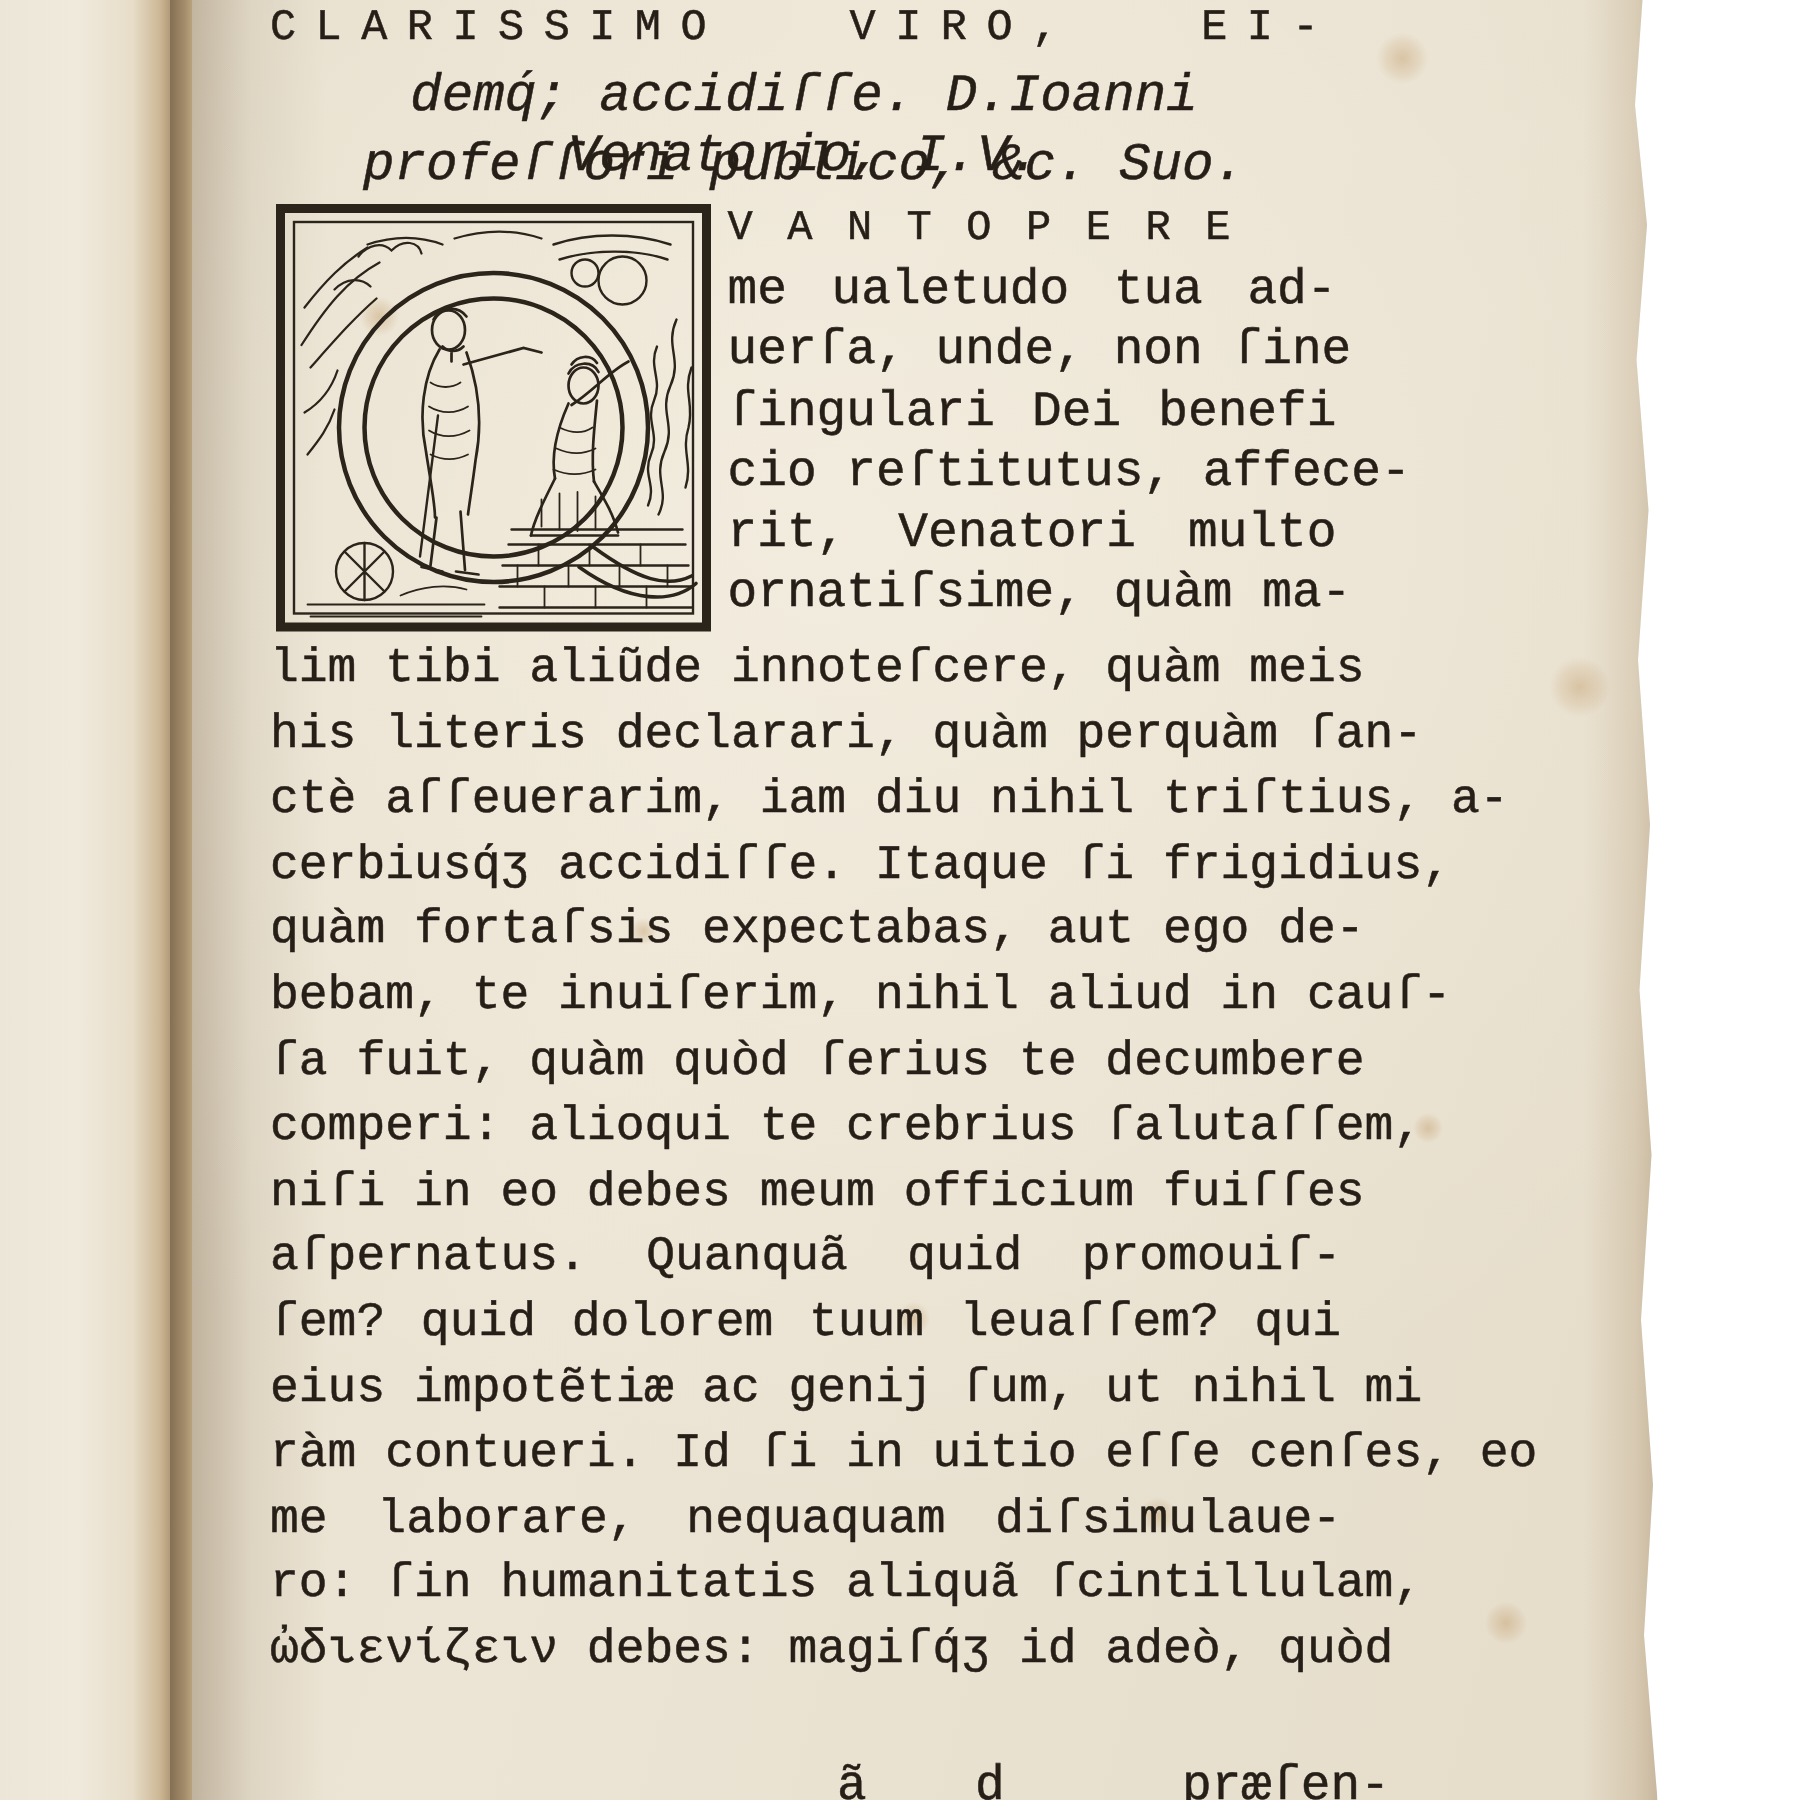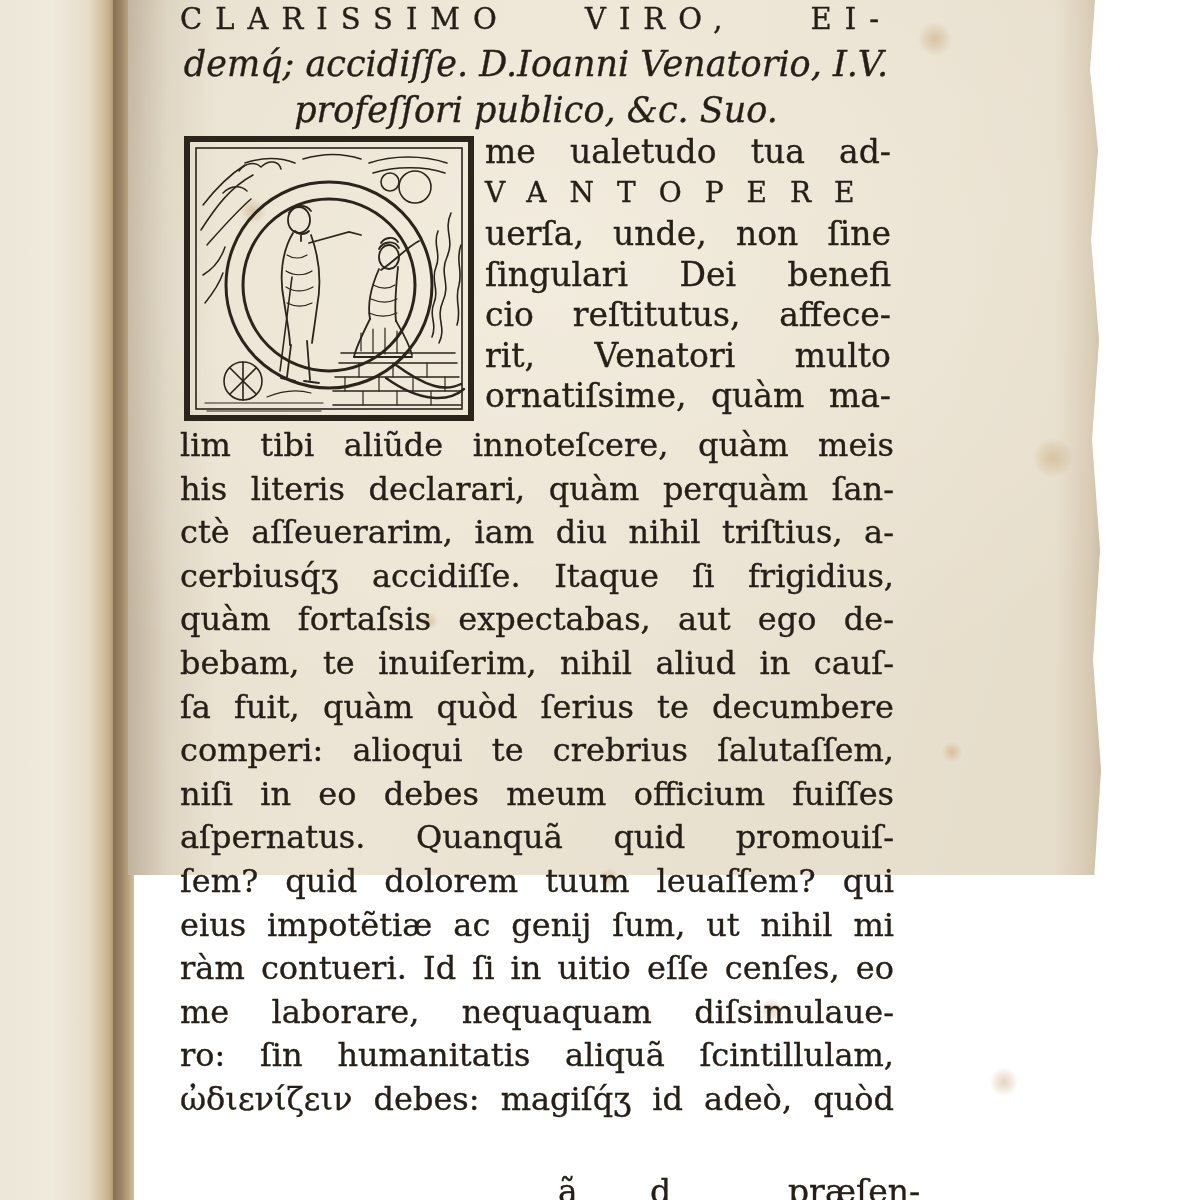--- a/index.html
+++ b/index.html
@@ -4,28 +4,28 @@
 <style>
   html,body{margin:0;padding:0;background:#ffffff;}
   .photo{position:relative;width:1200px;height:1200px;background:#ffffff;overflow:hidden;
          font-family:"DejaVu Serif", serif;}
   
   .flyleaf{position:absolute;left:0;top:0;width:113px;height:1200px;
            background:linear-gradient(90deg,#ece6d8 0%,#f0eadd 45%,#e7ddc9 78%,#cdb896 94%,#b59c77 100%);}
   .gutter{position:absolute;left:113px;top:0;width:21px;height:1200px;
           background:linear-gradient(90deg,#846e52 0%,#a18a69 45%,#c0a983 80%,#d4c09c 100%);}
   
-  .page{position:absolute;left:128px;top:0;width:992px;height:875px;color:#261f18;
+  .page{position:absolute;left:128px;top:0;width:992px;height:1200px;color:#261f18;
         background:
           radial-gradient(120% 90% at 45% 30%, rgba(255,252,242,.35) 0%, rgba(255,252,242,0) 60%),
           linear-gradient(90deg, rgba(112,88,58,.34) 0%, rgba(112,88,58,.10) 4%, rgba(112,88,58,0) 9%),
           linear-gradient(90deg, rgba(0,0,0,0) 93.5%, rgba(163,131,90,.22) 97%, rgba(128,98,60,.45) 100%),
           linear-gradient(105deg,#e7dfcd 0%,#ece4d4 35%,#e9e1d0 65%,#e5dcc9 100%);
         clip-path:polygon(0 0,967px 0,962px 70px,970px 150px,963px 240px,971px 340px,964px 440px,
-                  972px 550px,965px 660px,973px 770px,966px 880px,974px 990px,968px 1090px,977px 1200px,0 1200px);}
+                  972px 550px,965px 660px,973px 770px,966px 880px,974px 990px,968px 1090px,977px 1200px,0 1200px);font-family:Liberation Mono, monospace;}
   .spot{position:absolute;border-radius:50%;
         background:radial-gradient(circle,rgba(187,144,88,.38) 0%,rgba(187,144,88,.16) 45%,rgba(187,144,88,0) 72%);}
   
   .ink{color:#261f18;-webkit-text-stroke:.35px #261f18;}
   .h1{position:absolute;left:52px;top:2px;width:712px;font-size:29px;letter-spacing:13px;
       text-align:justify;text-align-last:justify;white-space:nowrap;}
   .h2{position:absolute;left:52px;top:44px;width:712px;font-size:35px;font-style:italic;text-align:center;}
   .h3{position:absolute;left:52px;top:90px;width:712px;font-size:35px;font-style:italic;text-align:center;}
   .initial{position:absolute;left:55px;top:135px;width:292px;height:287px;}
   .sidecol{position:absolute;left:357px;top:132px;width:406px;font-size:33px;}
@@ -116,22 +116,22 @@
         <g stroke-width="1.6">
           <circle cx="60" cy="246" r="19"></circle>
           <path d="M47,233 L73,259 M73,233 L47,259 M60,227 L60,265"></path>
           <path d="M22,268 L140,268 M24,276 L138,276" stroke-width="1.2"></path>
           <path d="M84,262 c14,-6 30,-8 44,-4" stroke-width="1.2"></path>
         </g>
       </g>
     </svg>
 
     <div class="sidecol ink">
+      <div class="ln caps">VANTOPERE</div>
       <div class="ln">me ualetudo tua ad-</div>
-      <div class="ln caps">VANTOPERE</div>
       <div class="ln">uerſa, unde, non ſine</div>
       <div class="ln">ſingulari Dei benefi</div>
       <div class="ln">cio reſtitutus, affece-</div>
       <div class="ln">rit, Venatori multo</div>
       <div class="ln">ornatiſsime, quàm ma-</div>
     </div>
 
     <div class="fullcol ink">
       <div class="ln">lim tibi aliũde innoteſcere, quàm meis</div>
       <div class="ln">his literis declarari, quàm perquàm ſan-</div>

